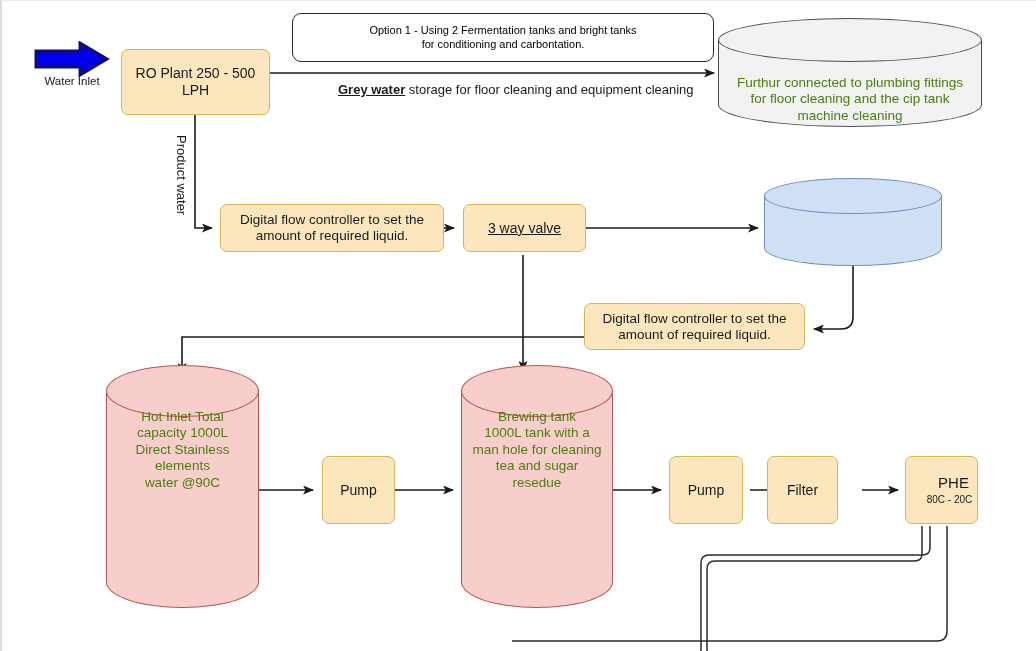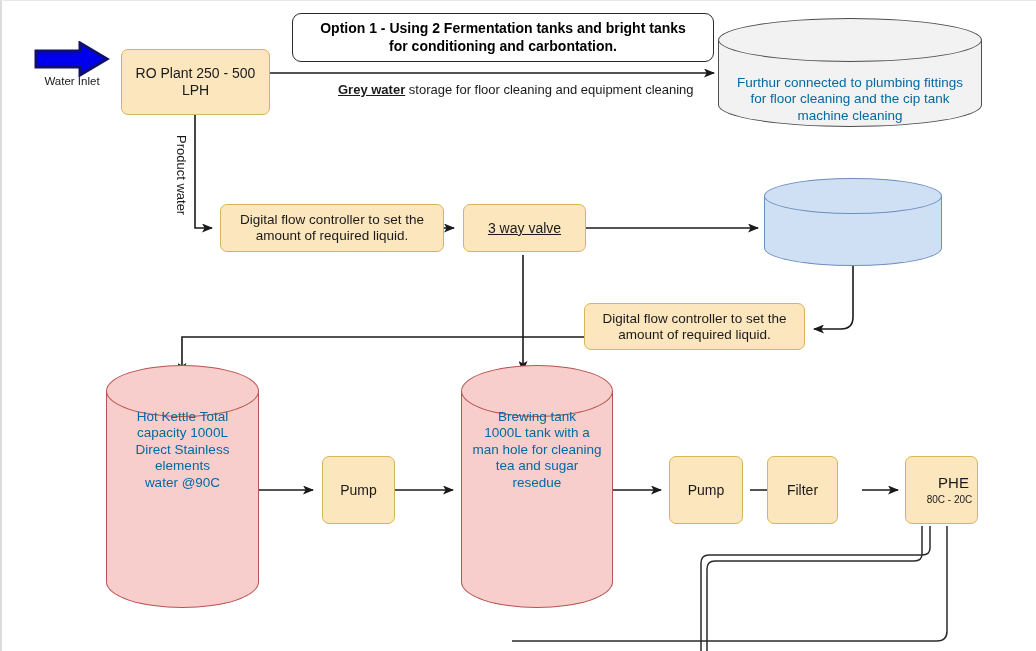--- a/index.html
+++ b/index.html
@@ -37,43 +37,43 @@
   }
   .box.big{font-size:14px;}
 
   
   .note{
     background:#ffffff;
     border:1.6px solid #2b2b2b;
     border-radius:9px;
     display:flex;align-items:center;justify-content:center;
     text-align:center;
-    font-weight:bold;
-    font-size:14px;
+    font-weight:normal;
+    font-size:11px;
     line-height:1.25;
     color:#000;
   }
 
   
   .cyl{position:absolute;}
   .cyl .cyl-body{
     position:absolute;left:0;right:0;
     box-sizing:border-box;
   }
   .cyl .cyl-top{
     position:absolute;left:0;right:0;top:0;
     border-radius:50%;
     box-sizing:border-box;
   }
   .cyl .cyl-label{
     position:absolute;left:0;right:0;
     text-align:center;
     font-size:13.5px;
     line-height:1.22;
-    color:#0369a1;
+    color:#4d7c0f;
     white-space:pre-line;
   }
 
   
   .cyl-grey .cyl-body{
     background:#f2f2f2;border:1px solid #4d4d4d;
     border-top:none;border-bottom-left-radius:50% 22px;border-bottom-right-radius:50% 22px;
   }
   .cyl-grey .cyl-top{background:#f2f2f2;border:1px solid #4d4d4d;}
 
@@ -204,21 +204,21 @@
     <div class="cyl-top" style="height:36px;"></div>
   </div>
 
   <div class="node box" style="left:582px;top:302px;width:221px;height:47px;">
     <span>Digital flow controller to set the amount of required liquid.</span>
   </div>
 
   <div class="cyl cyl-pink" style="left:104px;top:364px;width:153px;height:243px;">
     <div class="cyl-body" style="top:26px;height:217px;"></div>
     <div class="cyl-top" style="height:52px;"></div>
-    <div class="cyl-label" style="top:464px;transform:translateY(-420px);">Hot Kettle Total
+    <div class="cyl-label" style="top:464px;transform:translateY(-420px);">Hot Inlet Total
 capacity 1000L
 Direct Stainless
 elements
 water @90C</div>
   </div>
 
   <div class="node box big" style="left:320px;top:455px;width:73px;height:68px;">
     <span>Pump</span>
   </div>
 

